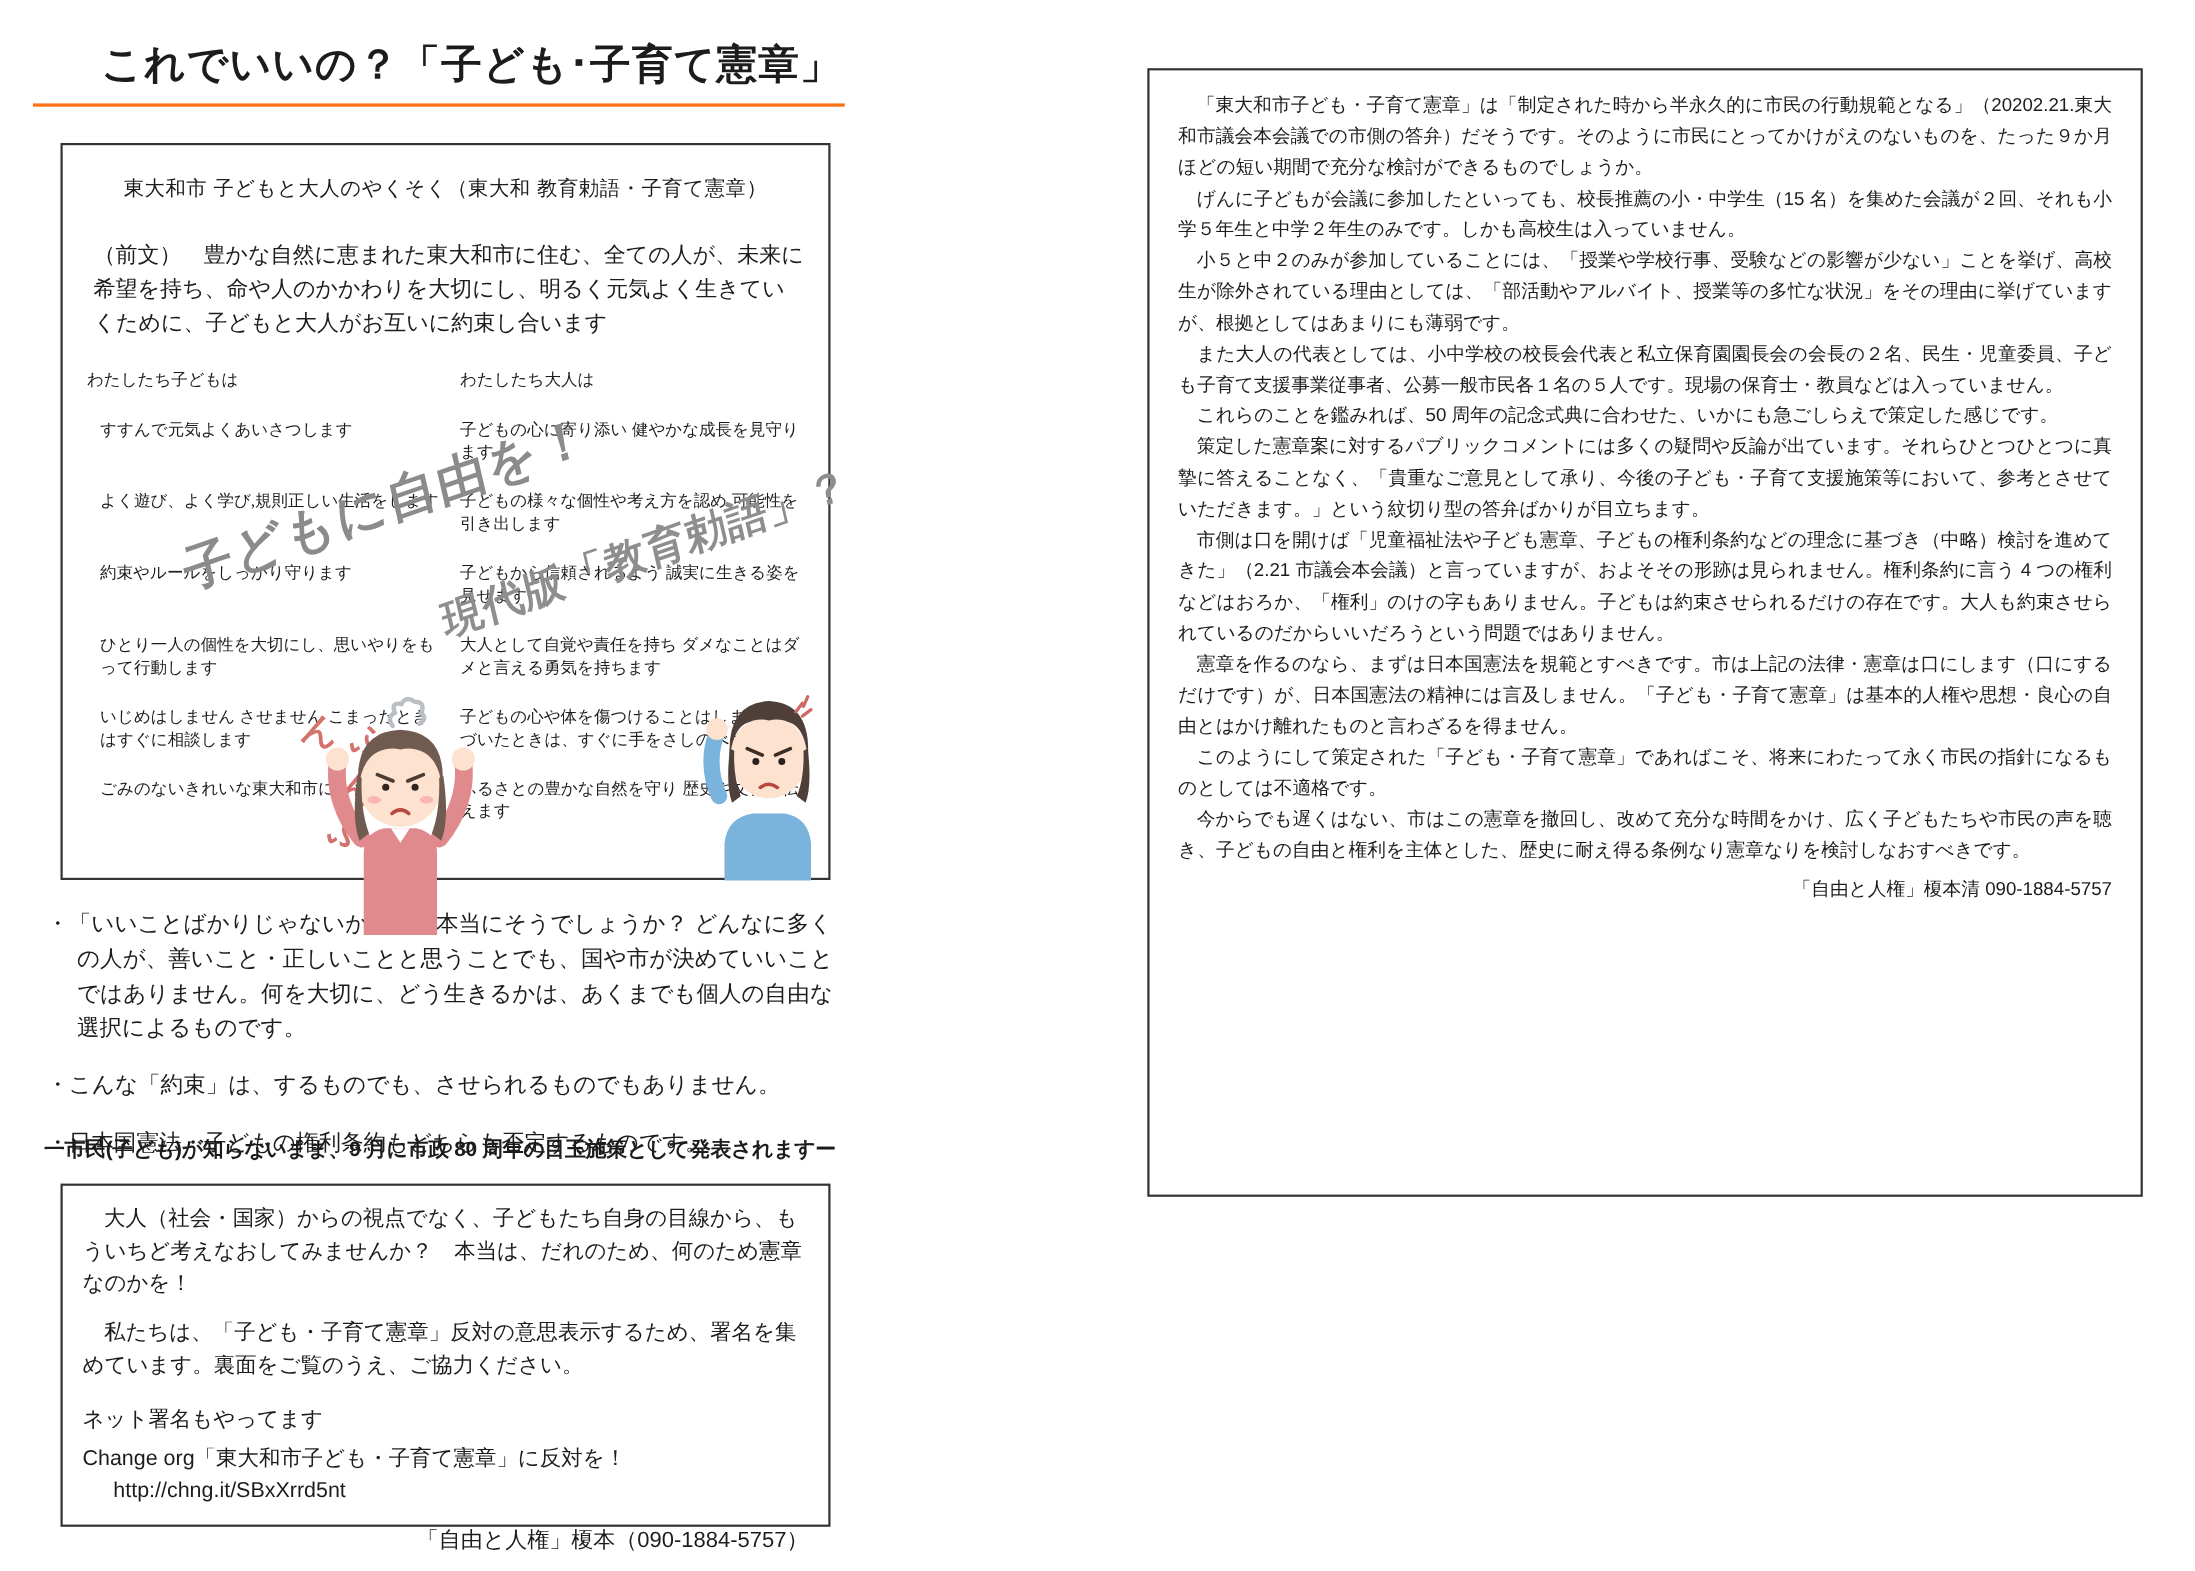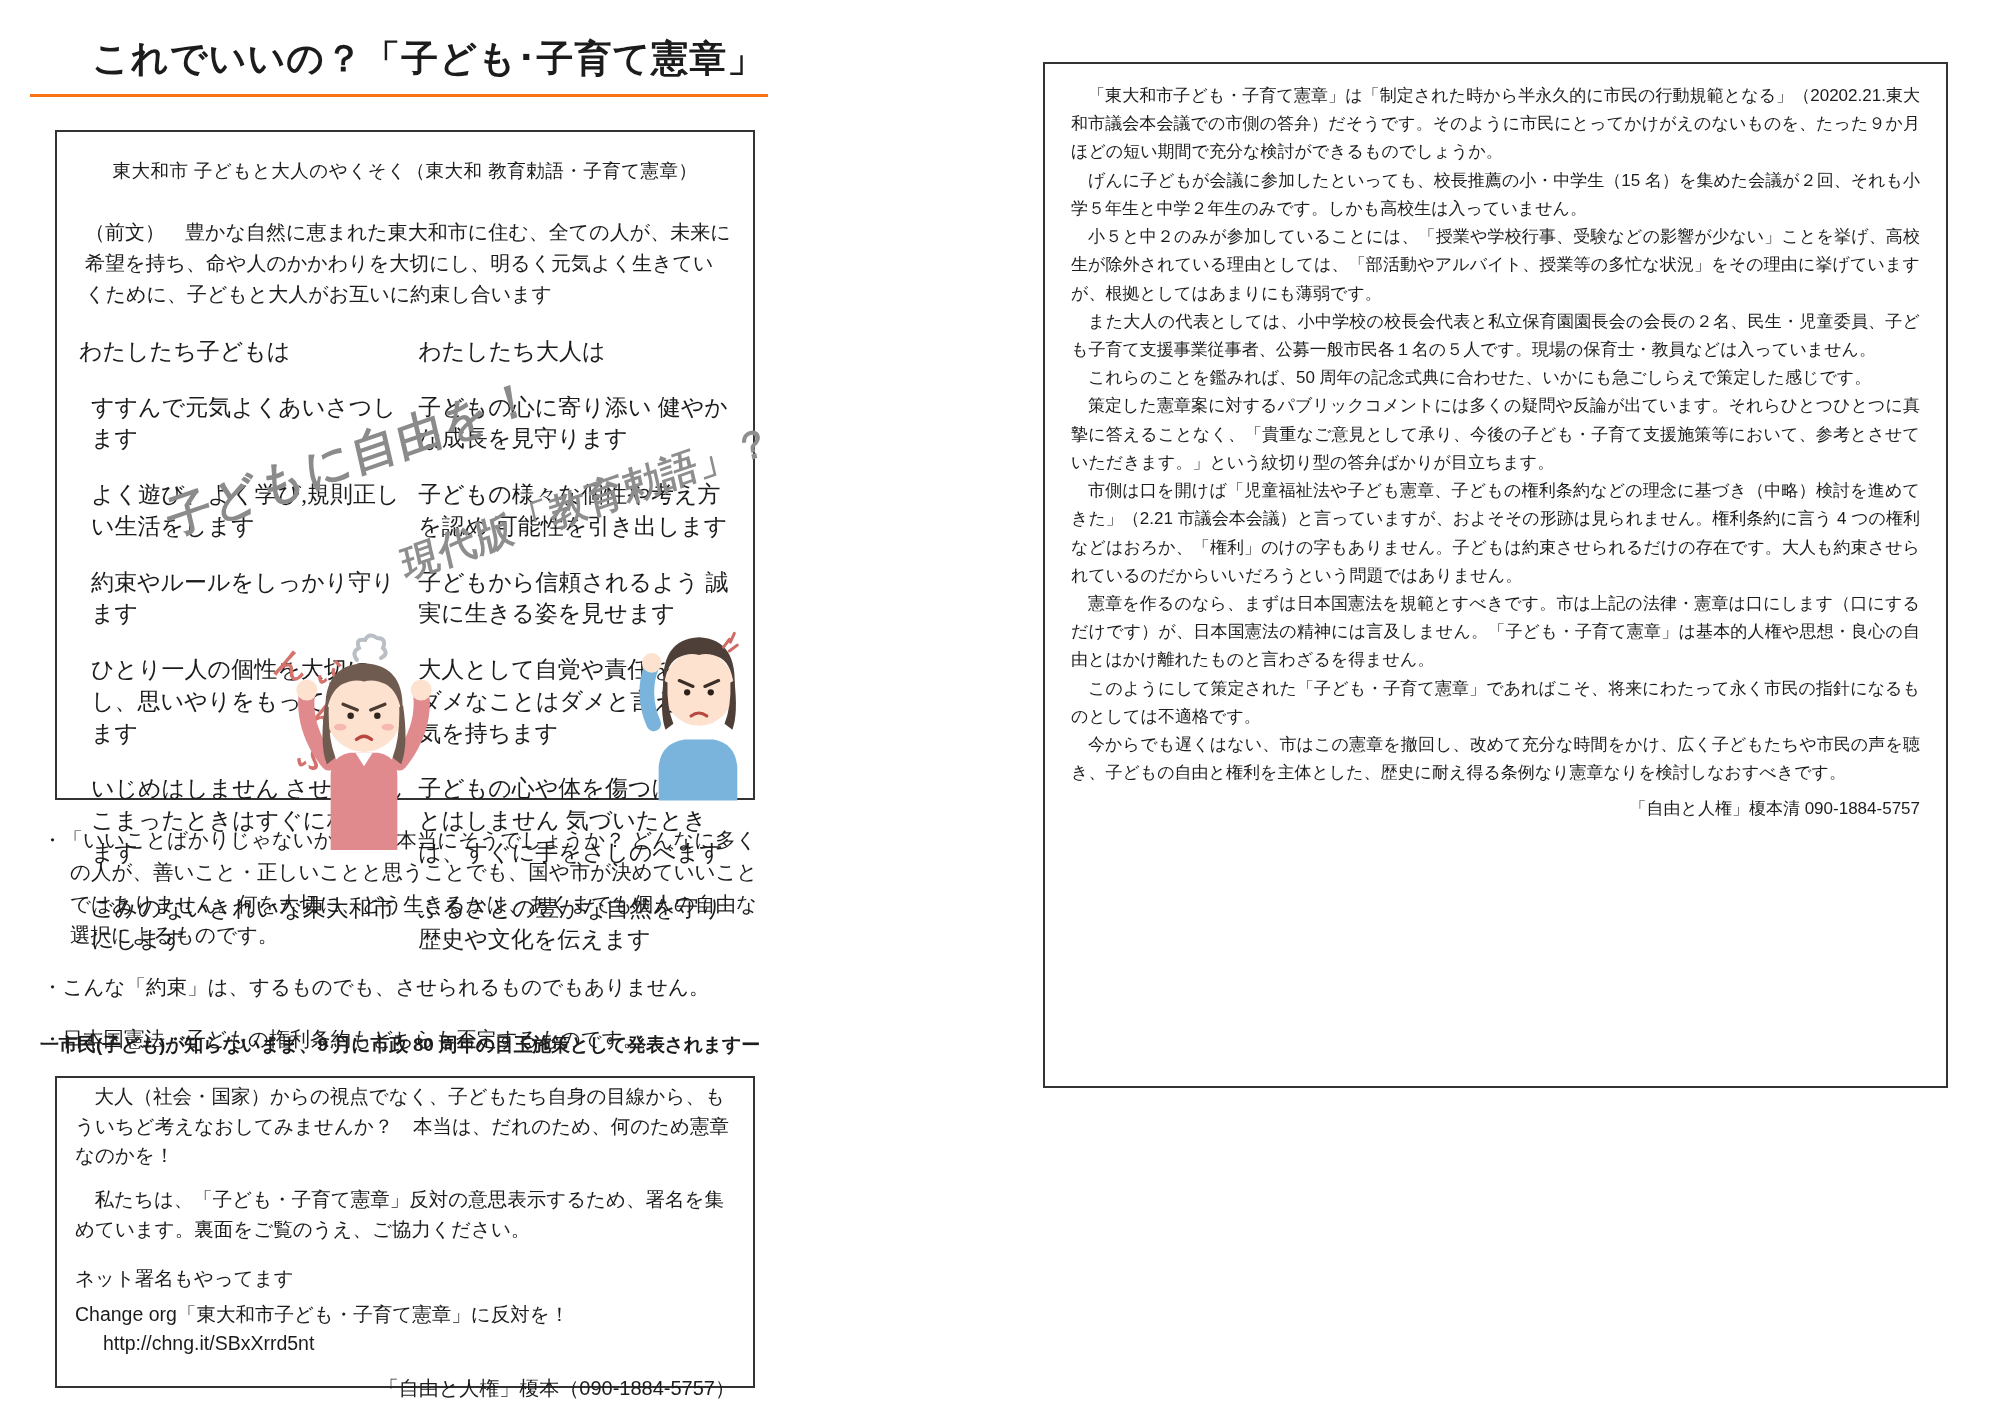--- a/index.html
+++ b/index.html
@@ -8,21 +8,21 @@
 
   
   .title-wrap{position:absolute;left:30px;top:34px;width:738px;border-bottom:3px solid #f97316;padding-bottom:10px;}
   .main-title{margin-left:62px;font-size:37px;font-weight:800;letter-spacing:1px;white-space:nowrap;}
 
   .charter-box{position:absolute;left:55px;top:130px;width:700px;height:670px;border:2px solid #333;
                box-sizing:border-box;padding:14px 18px 0 18px;}
   .charter-heading{text-align:center;font-size:18.5px;margin-top:12px;letter-spacing:.5px;}
   .preamble{margin:34px 4px 0 10px;font-size:20px;line-height:1.55;position:relative;z-index:1;}
   .cols{margin-top:26px;position:relative;z-index:1;}
-  .c-row{display:flex;margin-top:24px;font-size:23px;line-height:1.38;}
+  .c-row{display:flex;margin-top:24px;font-size:15px;line-height:1.38;justify-content:flex-end;}
   .c-row.hdr{margin-top:26px;}
   .cell-child{width:52%;padding:0 14px 0 4px;box-sizing:border-box;}
   .cell-adult{width:48%;box-sizing:border-box;}
   .c-row:not(.hdr) .cell-child{padding-left:16px;font-family:Liberation Serif, serif;}
 
   .watermark1{position:absolute;left:100px;top:295px;transform:rotate(-19deg) skewX(-6deg);
               font-size:46px;font-weight:800;color:#8b8b8b;white-space:nowrap;z-index:2;letter-spacing:2px;}
   .watermark2{position:absolute;left:335px;top:345px;transform:rotate(-19deg) skewX(-6deg);
               font-size:38px;font-weight:800;color:#8e8e8e;white-space:nowrap;z-index:2;letter-spacing:1px;}
   .sfx-pun{position:absolute;left:200px;top:498px;writing-mode:vertical-rl;font-size:33px;font-weight:bold;
@@ -32,21 +32,21 @@
   .illust-man{left:580px;top:492px;width:118px;height:178px;}
   .puff{left:292px;top:498px;width:40px;height:40px;}
 
   .bullets{position:absolute;left:42px;top:824px;width:726px;font-size:20.5px;line-height:1.55;}
   .bullet{padding-left:28px;text-indent:-28px;margin-bottom:20px;}
 
   .headline{position:absolute;left:40px;top:1032px;width:732px;font-size:19px;font-weight:800;
             letter-spacing:-0.3px;white-space:nowrap;}
 
   .action-box{position:absolute;left:55px;top:1076px;width:700px;height:312px;border:2px solid #333;
-              box-sizing:border-box;padding:4px 18px;font-size:19.5px;line-height:1.52;}
+              box-sizing:border-box;padding:16px 18px;font-size:19.5px;line-height:1.52;}
   .action-box .indent{text-indent:1em;}
   .ab-p2{margin-top:14px;}
   .ab-net{margin-top:20px;}
   .ab-change{margin-top:6px;}
   .ab-change .url{margin-left:28px;}
   .ab-contact{margin-top:14px;text-align:right;font-size:20px;}
 
   
   .essay-box{position:absolute;left:1043px;top:62px;width:905px;height:1026px;border:2px solid #333;
              box-sizing:border-box;padding:18px 26px;font-size:17px;line-height:1.66;text-align:justify;}

